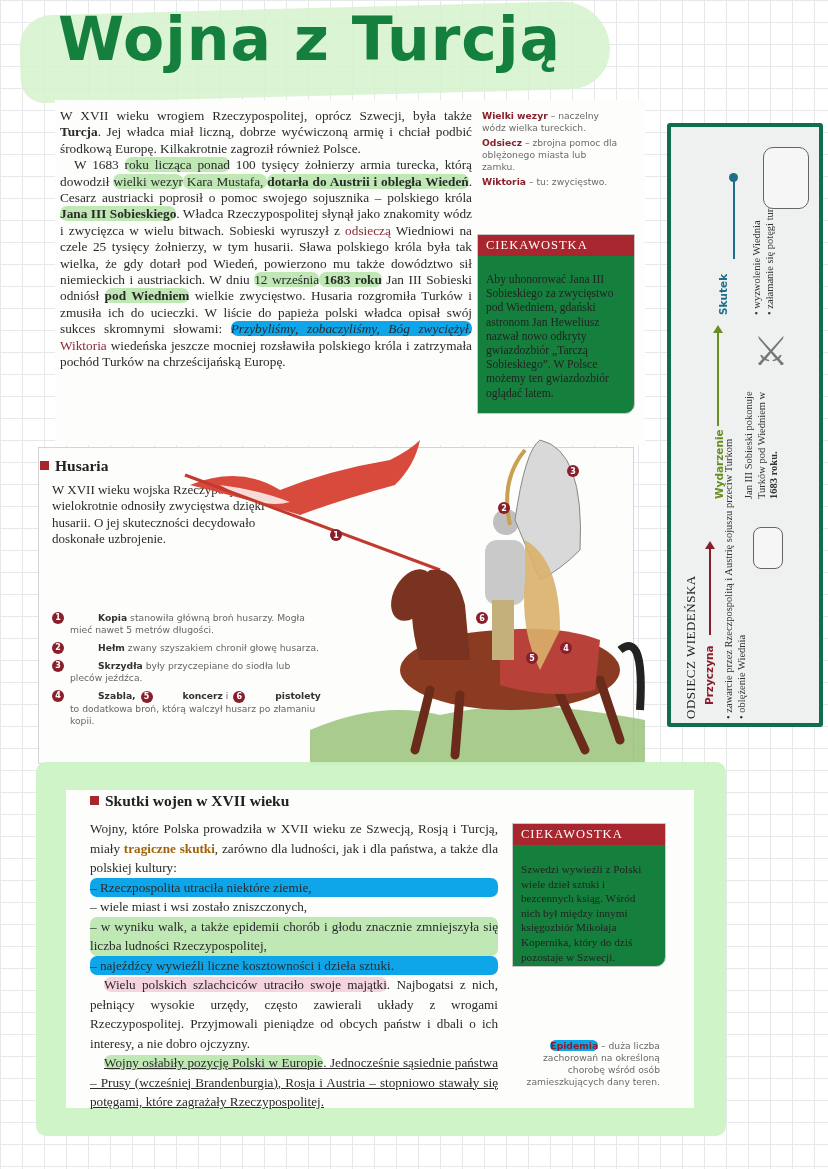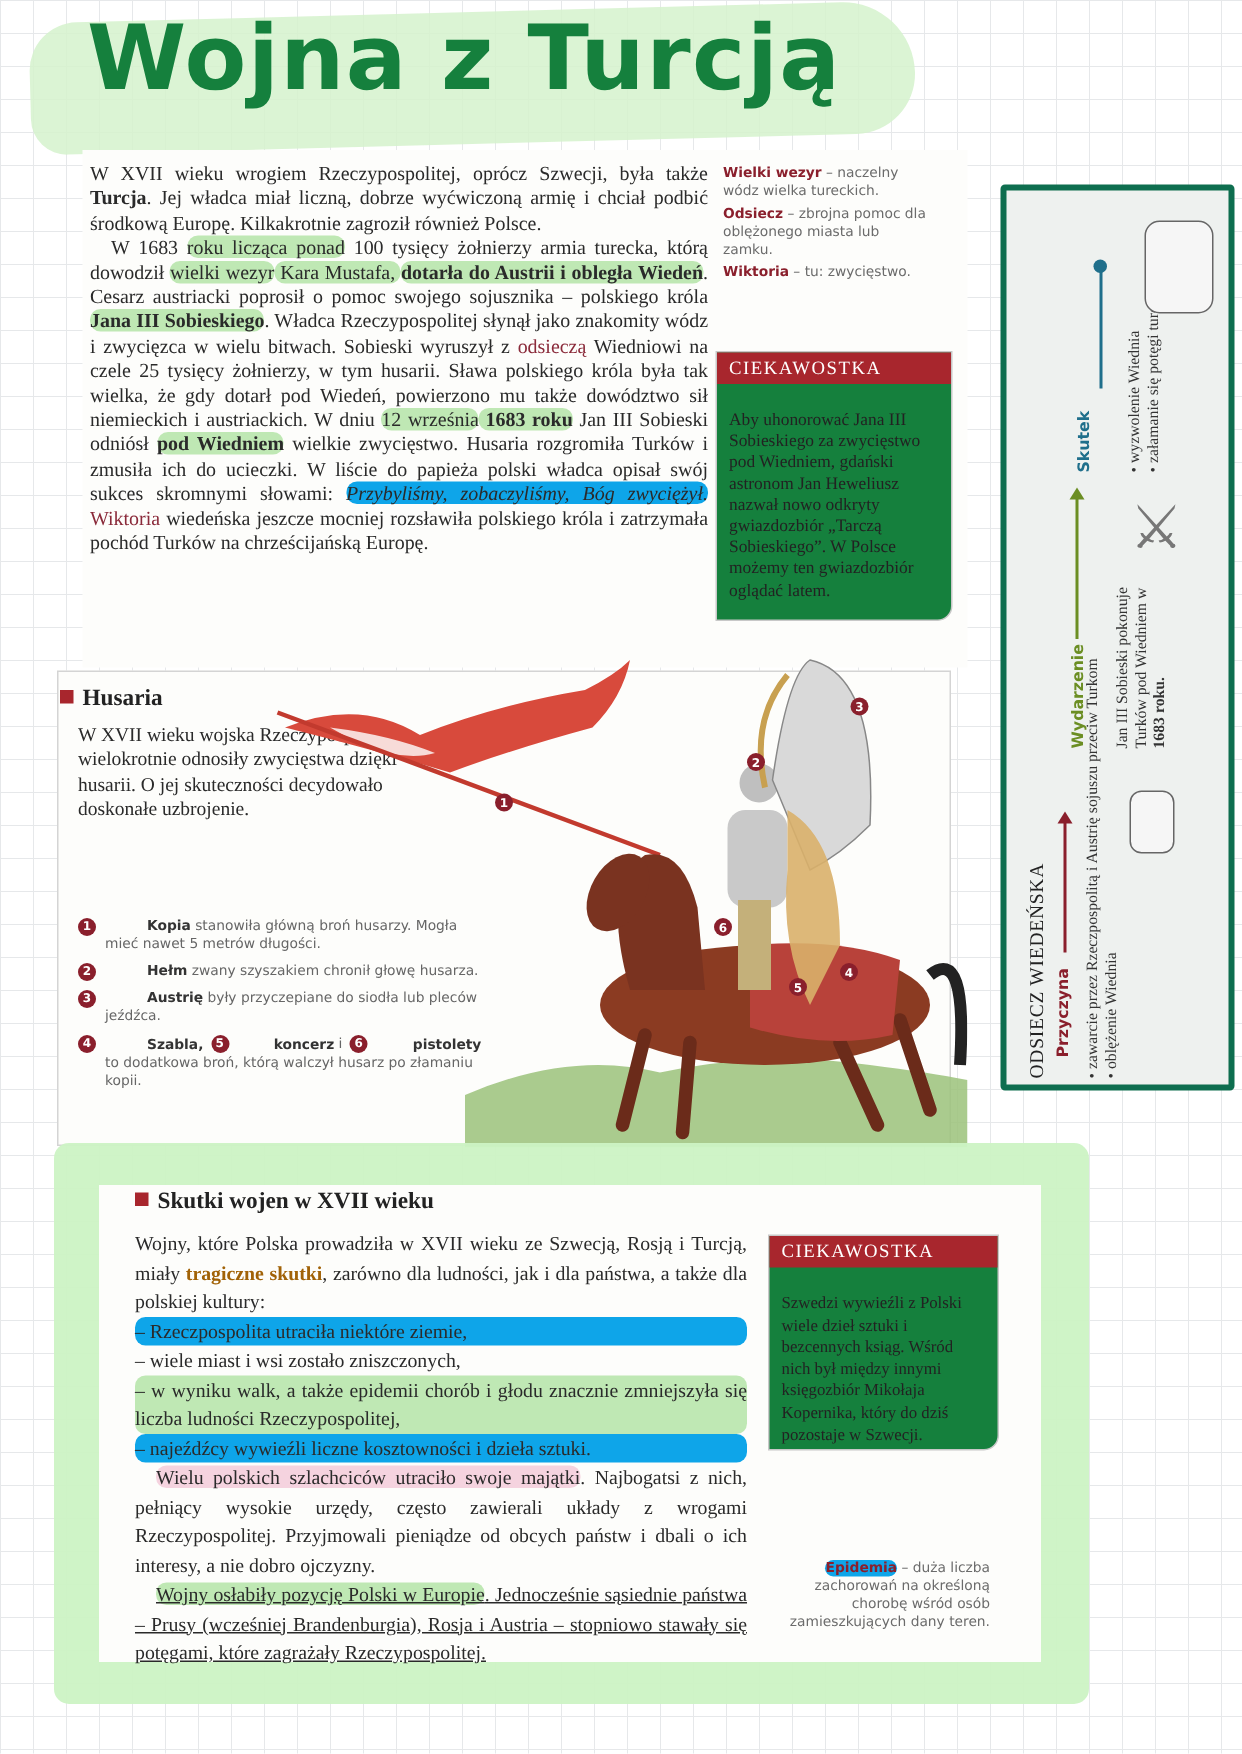--- a/index.html
+++ b/index.html
@@ -122,21 +122,21 @@
   <div class="row">
       <span class="num">1</span>
       <span><b>Kopia</b><span> stanowiła główną broń husarzy. Mogła mieć nawet 5 metrów długości.</span></span>
     </div>
   <div class="row">
       <span class="num">2</span>
       <span><b>Hełm</b><span> zwany szyszakiem chronił głowę husarza.</span></span>
     </div>
   <div class="row">
       <span class="num">3</span>
-      <span><b>Austrię</b><span> były przyczepiane do siodła lub pleców jeźdźca.</span></span>
+      <span><b>Skrzydła</b><span> były przyczepiane do siodła lub pleców jeźdźca.</span></span>
     </div>
   <div class="row">
       <span class="num">4</span>
       <span><b>Szabla,</b> <span class="num in">5</span><b>koncerz</b><span> i </span><span class="num in">6</span><b>pistolety</b><span> to dodatkowa broń, którą walczył husarz po złamaniu kopii.</span></span>
     </div>
 </div>
 
 <div class="abs tl-box">
   <div class="rot tl-title" style="left:12px;top:592px;">ODSIECZ WIEDEŃSKA</div>
 

